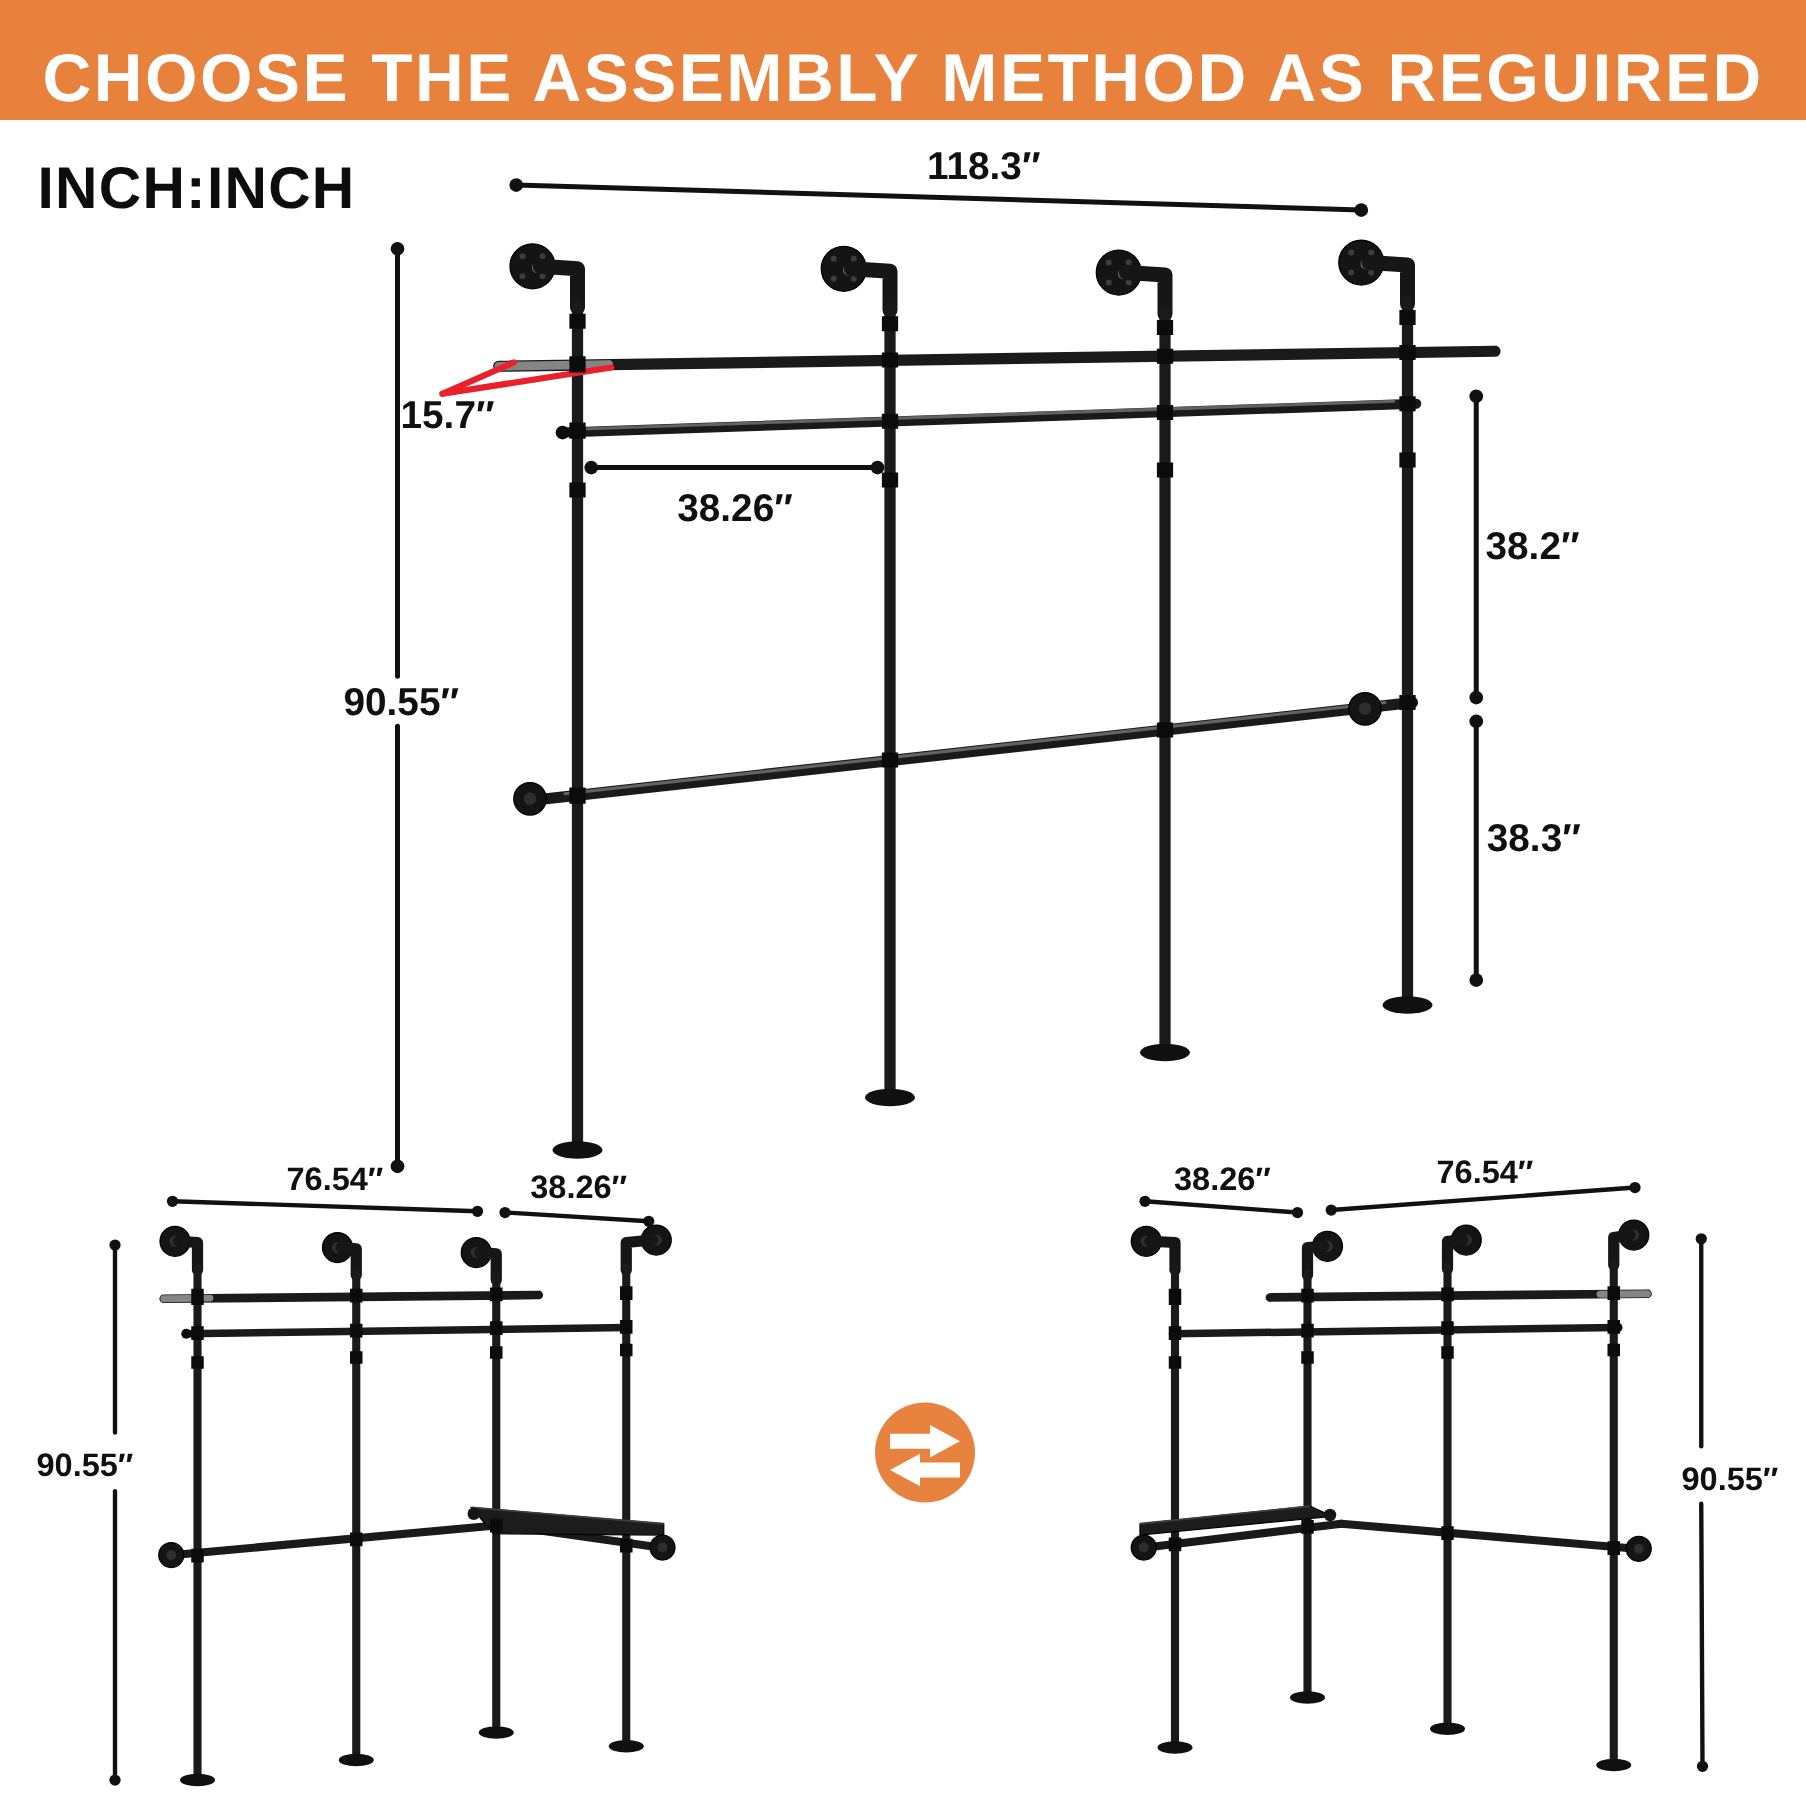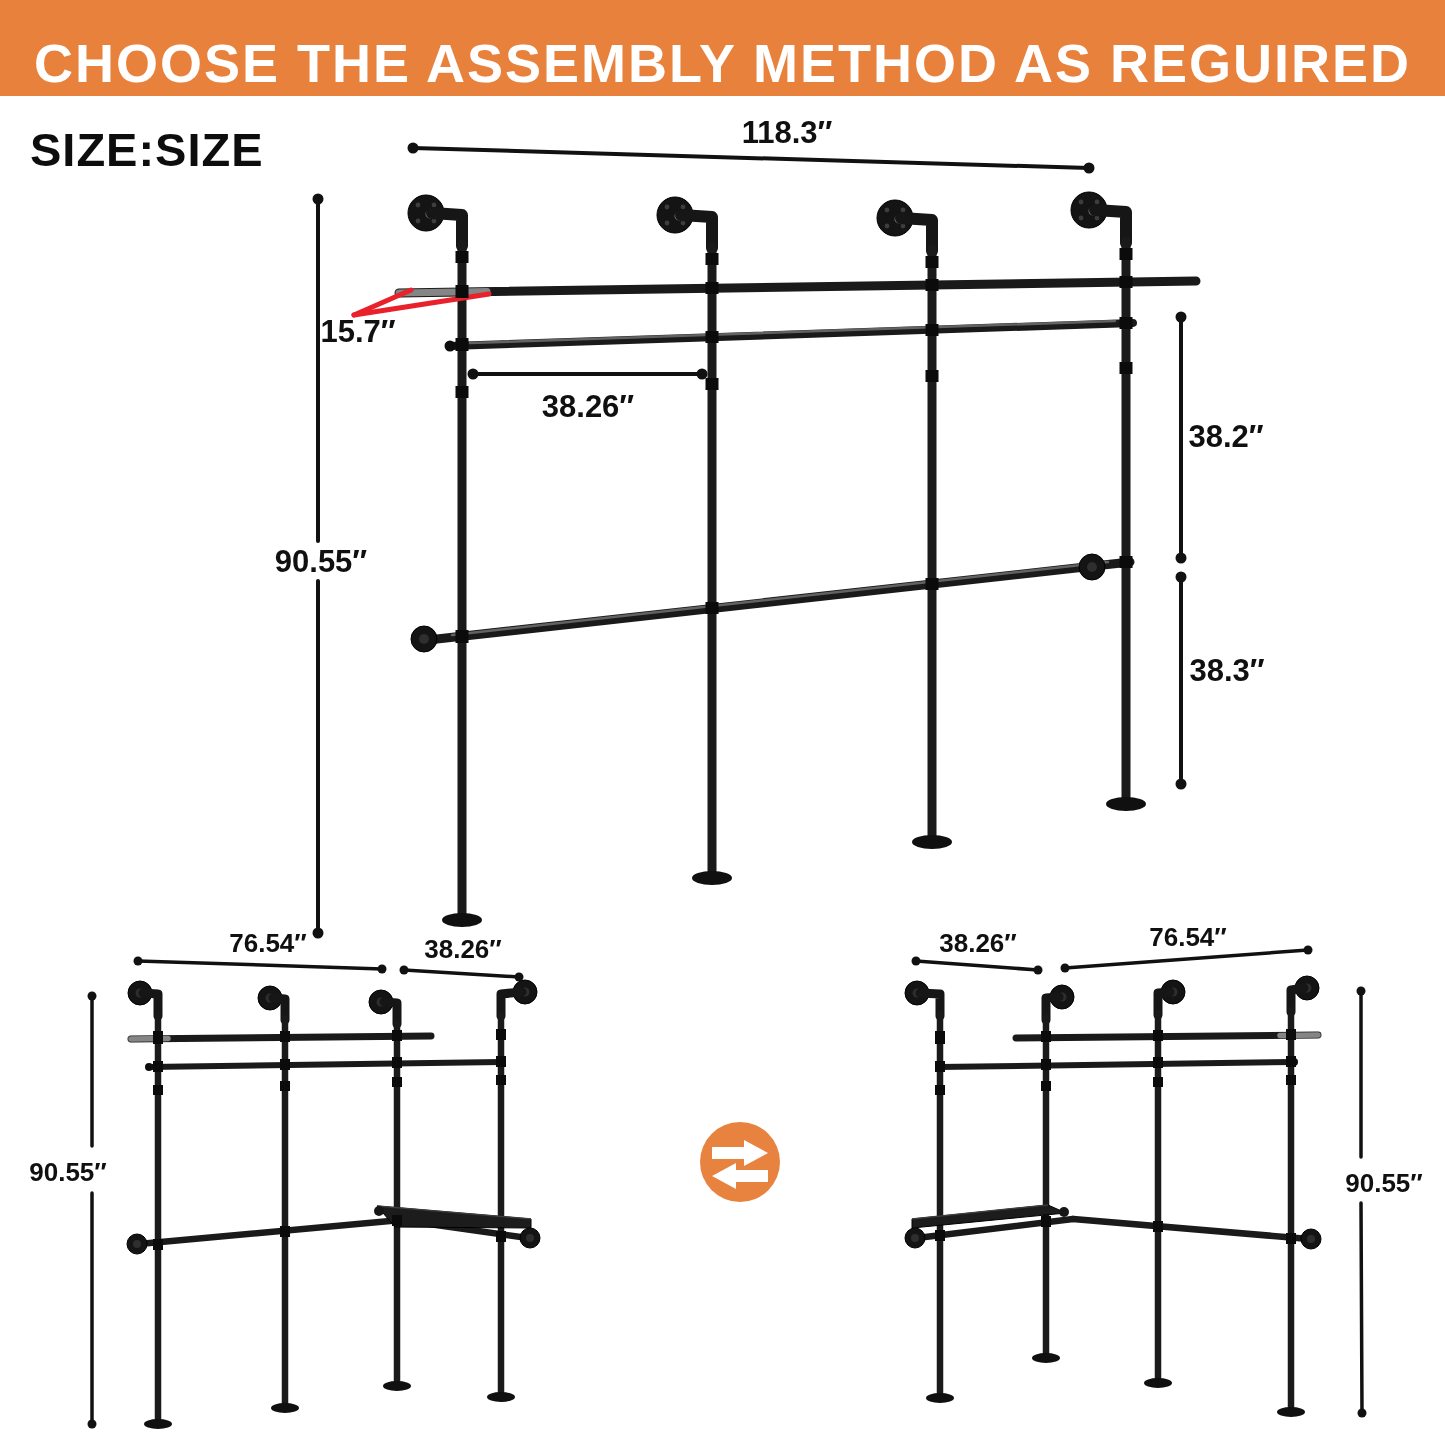--- a/index.html
+++ b/index.html
@@ -30,21 +30,21 @@
   .shelfpoly{fill:#1c1c1c;stroke:#000;stroke-width:1;}
   .redline{stroke:#E8212B;stroke-width:5;stroke-linecap:round;}
 </style>
 </head>
 <body>
 
 <div class="banner">
   <span>CHOOSE THE ASSEMBLY METHOD AS REGUIRED</span>
 </div>
 
-<div class="size-label">SIZE:SIZE</div>
+<div class="size-label">INCH:INCH</div>
 
 <svg width="1445" height="1445" viewBox="0 0 1445 1445">
 
   <g>
 
     <g>
       <circle class="flange" cx="426" cy="213" r="18"></circle>
       <circle class="bolt" cx="418" cy="205" r="2.4"></circle>
         <circle class="bolt" cx="434" cy="205" r="2.4"></circle>
       <circle class="bolt" cx="418" cy="221" r="2.4"></circle>

